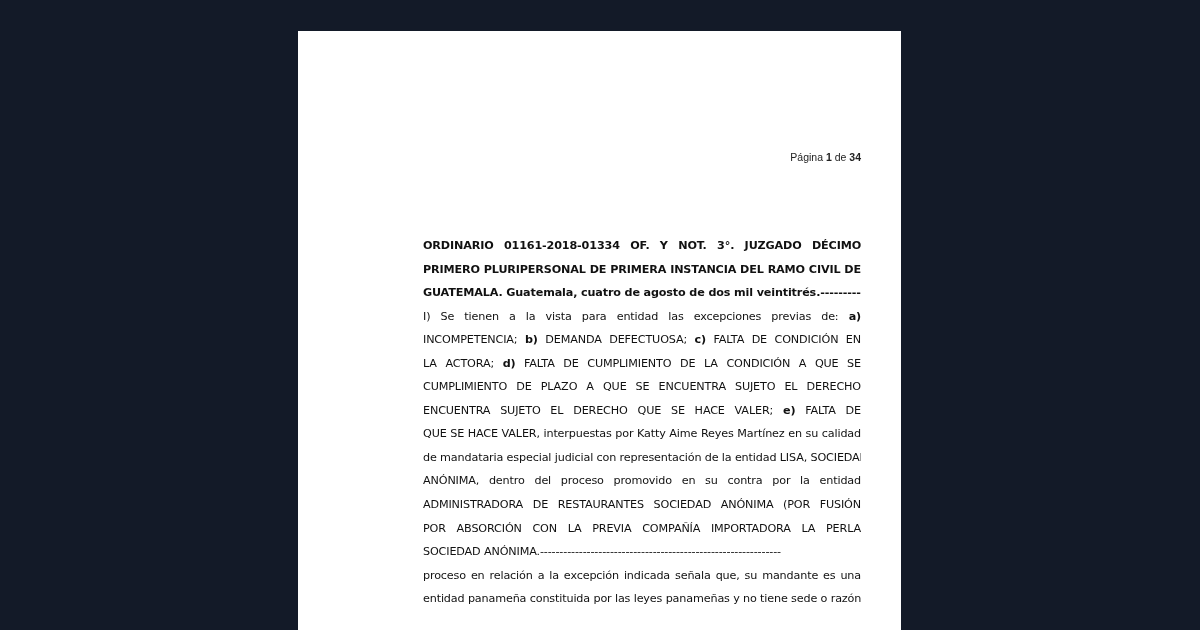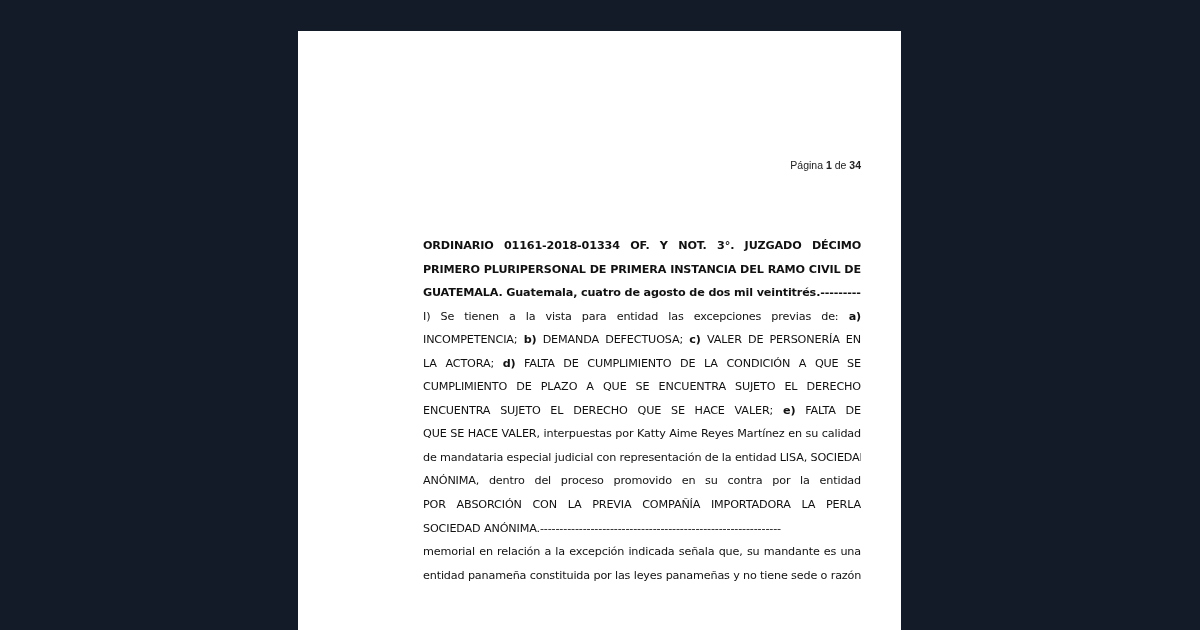--- a/index.html
+++ b/index.html
@@ -10,21 +10,21 @@
       font-family: "DejaVu Sans", sans-serif;
     }
     .page {
       position: absolute;
       left: 298px; top: 31px;
       width: 603px; height: 620px;
       background: #ffffff;
     }
     .page-number {
       position: absolute;
-      right: 40px; top: 128px;
+      right: 40px; top: 120px;
       font-family: "Liberation Sans", sans-serif;
       font-size: 10.5px;
       color: #222;
     }
     .page-number b { font-weight: bold; }
     .body-text {
       position: absolute;
       left: 125px; top: 203px;
       width: 438px;
       font-family: "DejaVu Sans", sans-serif;
@@ -47,25 +47,26 @@
 <body style="background: rgb(19, 26, 40);">
 
 <div class="page">
   <div class="page-number"><span>Página </span><b>1</b><span> de </span><b>34</b></div>
 
   <div class="body-text">
     <div class="line"><span class="b">ORDINARIO 01161-2018-01334 OF. Y NOT. 3°. JUZGADO DÉCIMO</span></div>
     <div class="line"><span class="b">PRIMERO PLURIPERSONAL DE PRIMERA INSTANCIA DEL RAMO CIVIL DE</span></div>
     <div class="line last"><span class="b">GUATEMALA. Guatemala, cuatro de agosto de dos mil veintitrés.----------</span></div>
     <div class="line"><span>I) Se tienen a la vista para entidad las excepciones previas de: </span><span class="b">a)</span></div>
-    <div class="line"><span>INCOMPETENCIA; </span><span class="b">b)</span><span> DEMANDA DEFECTUOSA; </span><span class="b">c)</span><span> VALER DE PERSONERÍA EN</span></div>
+    <div class="line"><span>INCOMPETENCIA; </span><span class="b">b)</span><span> DEMANDA DEFECTUOSA; </span><span class="b">c)</span><span> FALTA DE CONDICIÓN EN</span></div>
     <div class="line"><span>LA ACTORA; </span><span class="b">d)</span><span> FALTA DE CUMPLIMIENTO DE LA CONDICIÓN A QUE SE</span></div>
     <div class="line"><span>CUMPLIMIENTO DE PLAZO A QUE SE ENCUENTRA SUJETO EL DERECHO</span></div>
     <div class="line"><span>ENCUENTRA SUJETO EL DERECHO QUE SE HACE VALER; </span><span class="b">e)</span><span> FALTA DE</span></div>
     <div class="line"><span>QUE SE HACE VALER, interpuestas por Katty Aime Reyes Martínez en su calidad</span></div>
     <div class="line"><span>de mandataria especial judicial con representación de la entidad LISA, SOCIEDAD</span></div>
     <div class="line"><span>ANÓNIMA, dentro del proceso promovido en su contra por la entidad</span></div>
+    <div class="line"><span>ADMINISTRADORA DE RESTAURANTES SOCIEDAD ANÓNIMA (POR FUSIÓN</span></div>
     <div class="line"><span>POR ABSORCIÓN CON LA PREVIA COMPAÑÍA IMPORTADORA LA PERLA</span></div>
     <div class="line last"><span>SOCIEDAD ANÓNIMA.--------------------------------------------------------------</span></div>
-    <div class="line"><span>memorial en relación a la excepción indicada señala que, su mandante es una</span></div>
+    <div class="line"><span>proceso en relación a la excepción indicada señala que, su mandante es una</span></div>
     <div class="line"><span>entidad panameña constituida por las leyes panameñas y no tiene sede o razón</span></div>
   </div>
 </div>
 
 </body></html>

